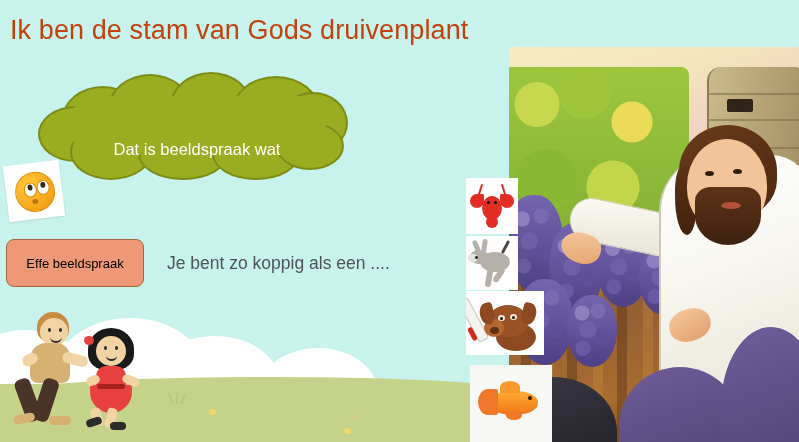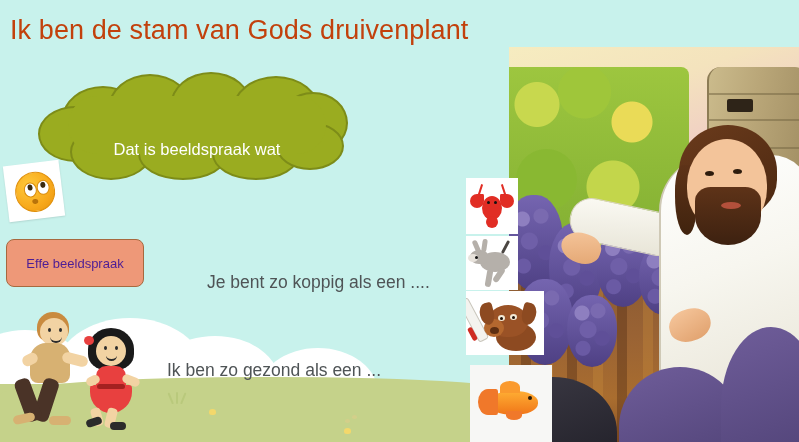--- a/index.html
+++ b/index.html
@@ -64,21 +64,21 @@
     border:1px solid #e0900c;
   }
   .eye{position:absolute;width:11px;height:13px;background:#fff;border-radius:50%;border:1px solid #d98c0c;}
   .eye:after{content:"";position:absolute;left:3px;top:1px;width:5px;height:6px;background:#3a2a10;border-radius:50%;}
   .mouth{position:absolute;left:15px;top:26px;width:6px;height:5px;background:#b8730a;border-radius:50%;}
 
   
   .btn-oefenen{
     position:absolute;left:6px;top:239px;width:138px;height:48px;
     background:#ee9878;border:1.5px solid #a7693f;border-radius:8px;
-    color:#4c1d95;font-size:13px;line-height:17px;text-align:center;
+    color:#000000;font-size:13px;line-height:17px;text-align:center;
     display:flex;align-items:center;justify-content:center;
     box-sizing:border-box;padding:0 6px;cursor:pointer;
   }
 
   
   .sentence{
     position:absolute;left:167px;color:#4f5456;font-size:17.5px;white-space:nowrap;
   }
 
   
@@ -239,22 +239,21 @@
       <div class="mouth"></div>
     </div>
   </div>
 
   <div class="btn-oefenen">
     <div>
       <div>Effe beeldspraak</div>
     </div>
   </div>
 
-  <div class="sentence" style="top:272px;margin-left:40px;">Je bent zo koppig als een ....</div>
-  <div class="sentence" style="top:360px;">Ik ben zo gezond als een ...</div>
+  <div class="sentence" style="top:253px;">Je bent zo koppig als een ....</div>
 
   <div class="kidboy" style="left:14px;top:310px;width:72px;height:116px;">
     <div style="position:absolute;left:23px;top:2px;width:32px;height:30px;background:#c98b3f;border-radius:50% 50% 40% 40%;"></div>
     <div style="position:absolute;left:26px;top:8px;width:28px;height:28px;background:#f2d3a3;border-radius:50%;"></div>
     <div style="position:absolute;left:34px;top:18px;width:3px;height:4px;background:#2b2b2b;border-radius:50%;"></div>
     <div style="position:absolute;left:45px;top:18px;width:3px;height:4px;background:#2b2b2b;border-radius:50%;"></div>
     <div style="position:absolute;left:36px;top:25px;width:12px;height:6px;border-bottom:2px solid #2b2b2b;border-radius:0 0 10px 10px;"></div>
     <div style="position:absolute;left:16px;top:33px;width:40px;height:40px;background:#d7b172;border-radius:16px 14px 8px 8px;"></div>
     <div style="position:absolute;left:48px;top:44px;width:26px;height:11px;background:#f2d3a3;border-radius:8px;transform:rotate(14deg);"></div>
     <div style="position:absolute;left:8px;top:44px;width:16px;height:11px;background:#f2d3a3;border-radius:8px;transform:rotate(-28deg);"></div>

